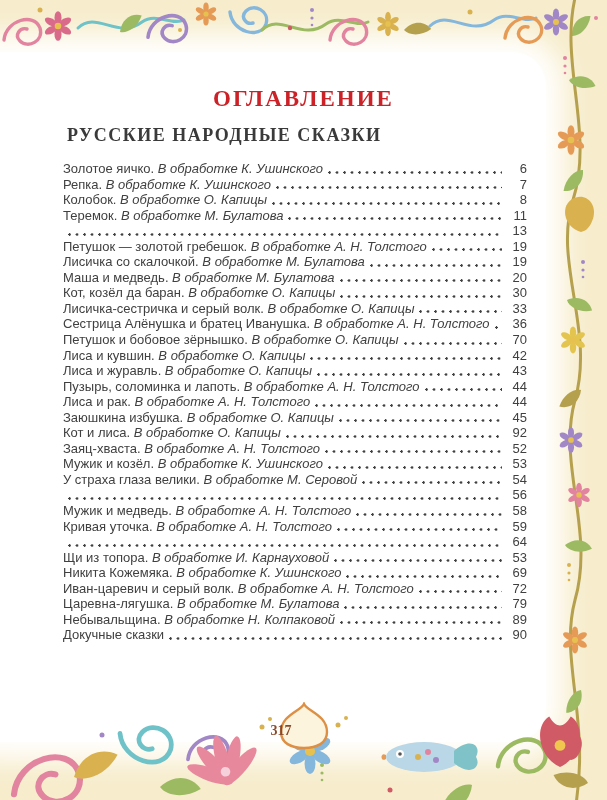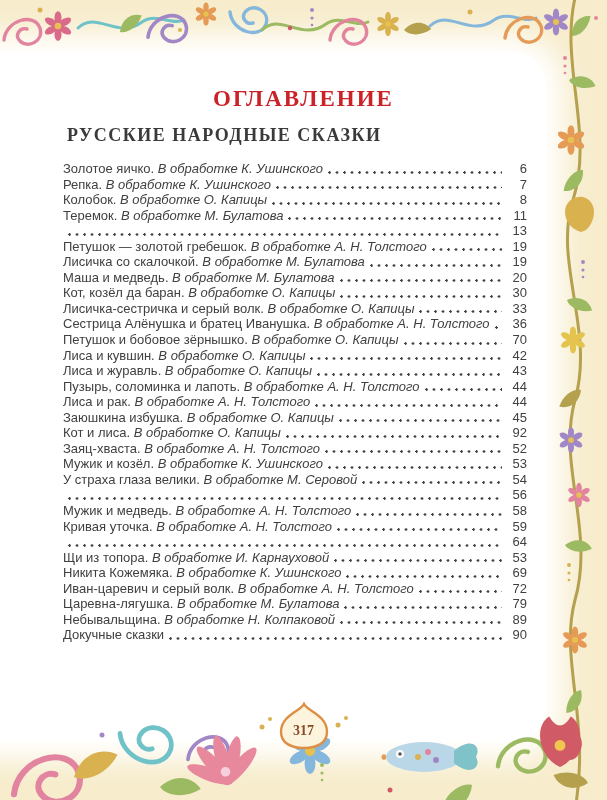--- a/index.html
+++ b/index.html
@@ -41,21 +41,21 @@
   .lead{
     flex:1;height:3px;margin:0 3px 3px 5px;
     background-image:radial-gradient(circle at 1.5px 1.5px,var(--text-color,#4c4c4c) 1.1px,rgba(0,0,0,0) 1.45px);
     background-size:7.5px 3px;background-repeat:repeat-x;
   }
   .pg{min-width:22px;text-align:right;white-space:nowrap}
 
   .dome{position:absolute;z-index:4;left:50%;top:702px;transform:translateX(-50%);width:66px;height:48px}
   .dome svg{position:absolute;left:0;top:0}
   .folio{
-    position:absolute;left:0;right:0;top:21px;text-align:center;
+    position:absolute;left:0;right:0;top:21px;
     font-family:"Liberation Serif",serif;font-weight:bold;font-size:14px;
     color:var(--folio-color,#8a4a2a);
   }
 </style>
 </head>
 <body>
 
 <svg width="0" height="0" style="position:absolute" aria-hidden="true">
   <defs>
     <path id="curl" fill="none" stroke="currentColor" stroke-width="3.4" stroke-linecap="round" d="M0,24 C2,4 30,-4 36,12 C40,25 24,33 16,25 C10,19 16,11 23,13"></path>

